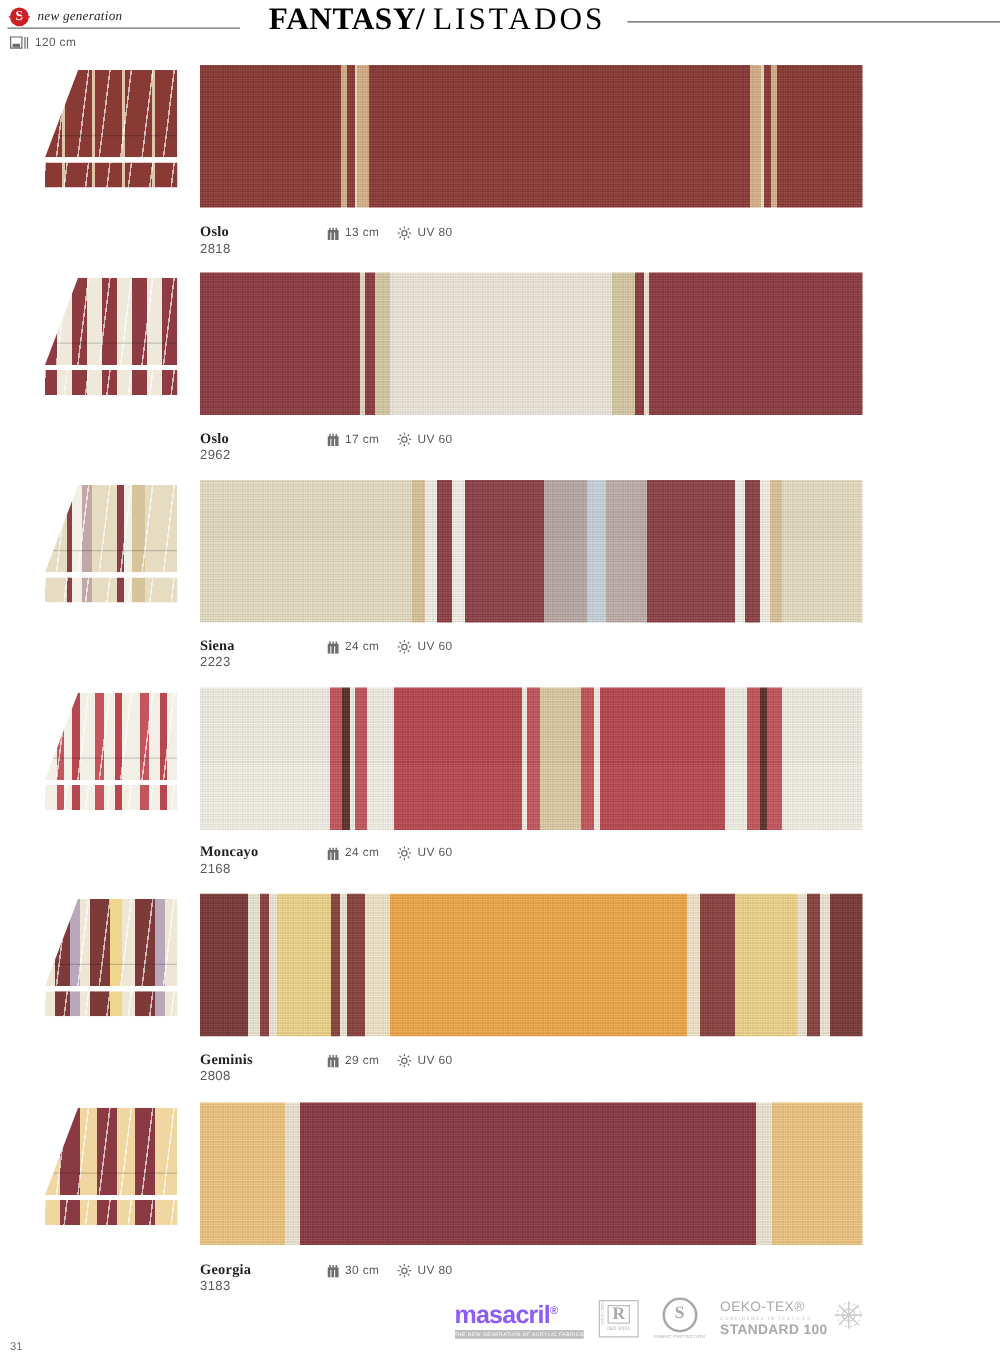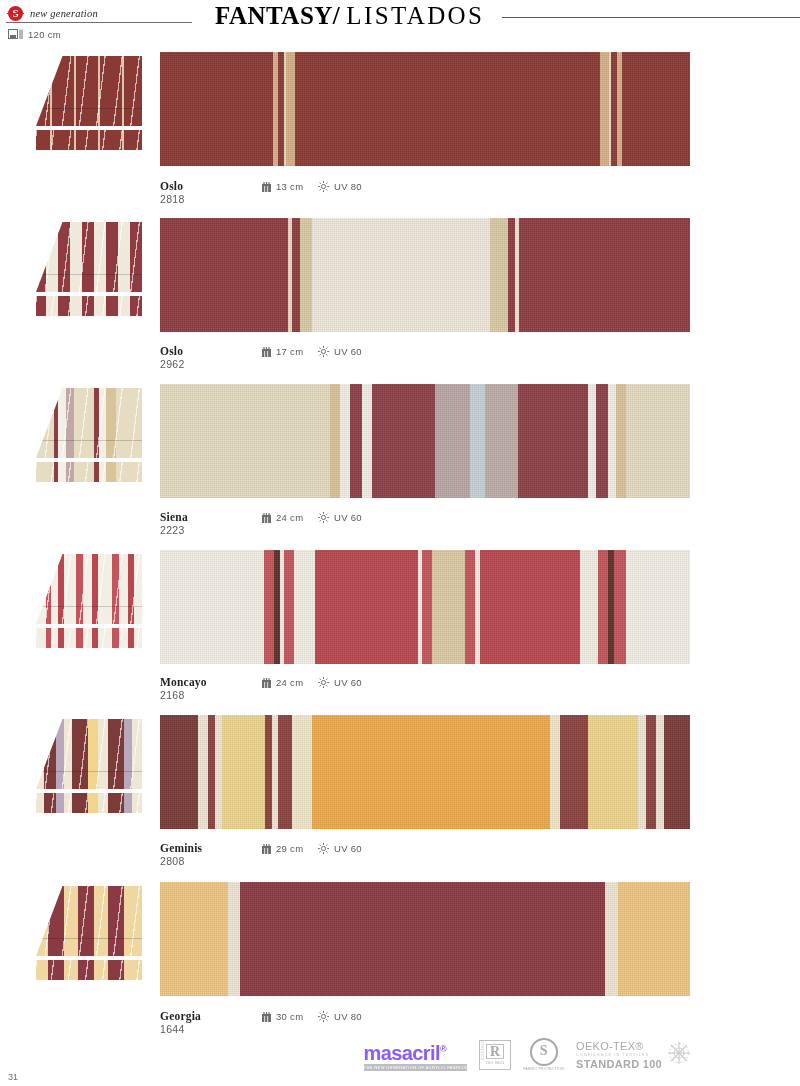--- a/index.html
+++ b/index.html
@@ -650,21 +650,21 @@
             <div style="position:absolute;inset:0;background:linear-gradient(90deg, #f0d6a0 0px, #f0d6a0 12px, #8a3a43 12px, #8a3a43 28px, #f0d6a0 28px, #f0d6a0 42px, #8a3a43 42px, #8a3a43 58px, #f0d6a0 58px, #f0d6a0 72px, #8a3a43 72px, #8a3a43 88px, #f0d6a0 88px, #f0d6a0 106px);"></div>
             <div class="canopy-ribs"></div>
           </div>
         </div>
       </div>
       <div class="swatch" style="top: 882px; background: linear-gradient(90deg, rgb(240, 198, 131) 0px, rgb(240, 198, 131) 68px, rgb(238, 231, 214) 68px, rgb(238, 231, 214) 80px, rgb(138, 58, 67) 80px, rgb(138, 58, 67) 445px, rgb(238, 231, 214) 445px, rgb(238, 231, 214) 458px, rgb(240, 198, 131) 458px, rgb(240, 198, 131) 530px);">
         <div class="weave"></div>
       </div>
       <div class="info" style="top: 1010px;">
         <div class="info-name">Georgia</div>
-        <div class="info-code">1644</div>
+        <div class="info-code">3183</div>
         <div class="spec spec-width">
           <span>
             <svg class="icon-svg" width="9" height="10" viewBox="0 0 9 10">
               <rect x="0" y="2" width="9" height="8" fill="#6d6e71"></rect>
               <rect x="1.4" y="0" width="1.2" height="3" fill="#6d6e71"></rect>
               <rect x="3.9" y="0" width="1.2" height="3" fill="#6d6e71"></rect>
               <rect x="6.4" y="0" width="1.2" height="3" fill="#6d6e71"></rect>
               <rect x="2.3" y="4" width="0.8" height="6" fill="#ffffff"></rect>
               <rect x="5.3" y="4" width="0.8" height="6" fill="#ffffff"></rect>
             </svg>

